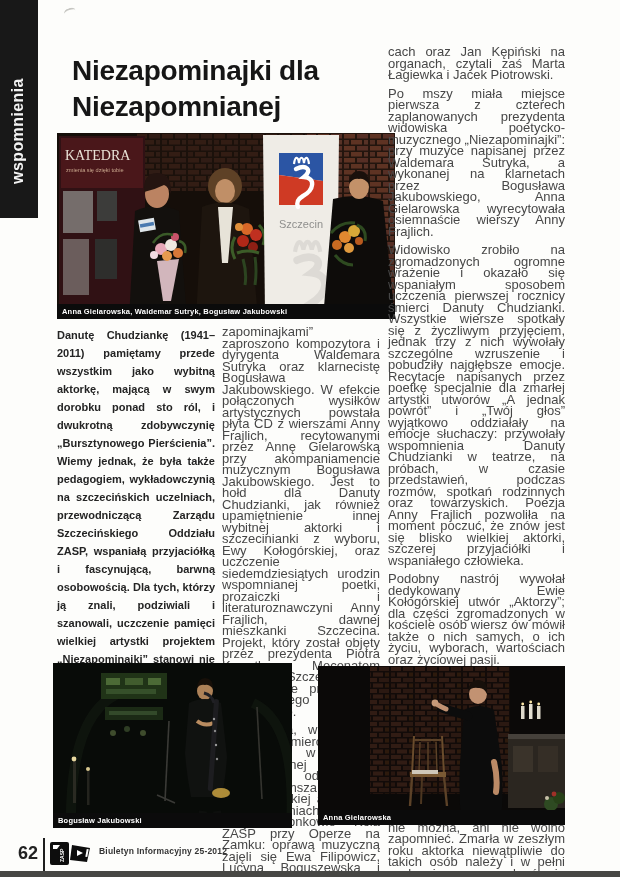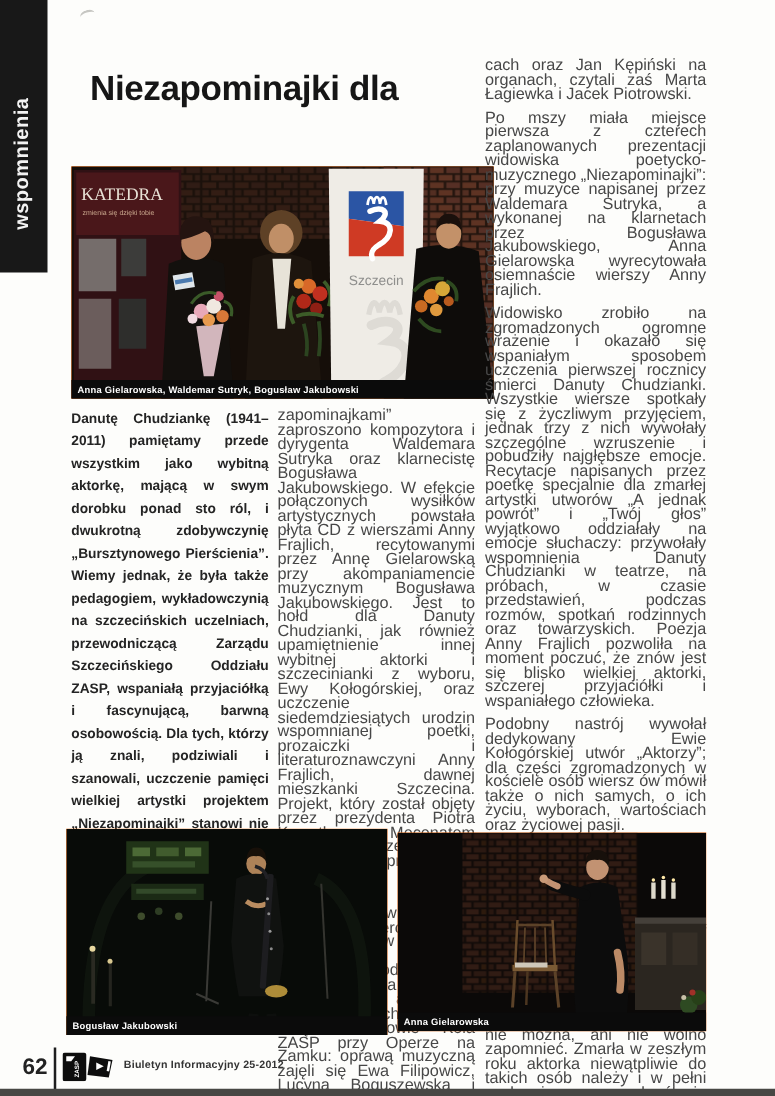--- a/index.html
+++ b/index.html
@@ -28,21 +28,21 @@
 
   
   .photo { position:absolute; overflow:hidden; background:#f97316; }
   .photo svg { display:block; }
   .photo-caption {
     position:absolute; left:0; right:0; bottom:0; height:15px;
     background:#0b0b0b; color:#ffffff; font-size:7.5px; font-weight:bold;
     line-height:15px; padding-left:5px; letter-spacing:.2px; box-sizing:border-box;
   }
   .main-photo { left:57px; top:133px; width:338px; height:186px; }
-  .photo-bl   { left:53px; top:663px; width:257px; height:165px; }
+  .photo-bl   { left:53px; top:663px; width:239px; height:165px; }
   .photo-br   { left:318px; top:666px; width:247px; height:159px; }
 
   
   .col { position:absolute; }
   .col1 { left:57px;  top:326px; width:158px; }
   .col2 { left:222px; top:326px; width:158px; }
   .col3 { left:388px; top:46px;  width:177px; }
 
   p.lead {
     margin:0 0 10px 0; font-size:11px; line-height:18px; font-weight:bold;
@@ -66,21 +66,21 @@
 <body>
 
 <div class="page">
 
   <div class="sidebar">
     <span class="sidebar-text">wspomnienia</span>
   </div>
 
   <div class="stray-mark"></div>
 
-  <h1 class="title"><span>Niezapominajki dla</span><br></h1>
+  <h1 class="title"><span>Niezapominajki dla</span><br><span>Niezapomnianej</span></h1>
 
   <div class="photo main-photo">
     <svg viewBox="0 0 338 186" width="338" height="186">
       <defs>
         <pattern id="bricks1" width="26" height="12" patternUnits="userSpaceOnUse">
           <rect width="26" height="12" fill="#26160f"></rect>
           <rect x="1" y="1" width="11" height="4.5" fill="#6b3a28"></rect>
           <rect x="14" y="1" width="11" height="4.5" fill="#61352a"></rect>
           <rect x="1" y="7" width="5" height="4.5" fill="#5e3426"></rect>
           <rect x="8" y="7" width="11" height="4.5" fill="#6b3a28"></rect>
@@ -175,21 +175,21 @@
     <p class="body">Pomysłodawczynią przedsięwzięcia była Anna Gielarowska, aktorka, pedagog i teolog, w realizacji zaś poparł ją Szczeciński Oddział ZASP. Do pracy nad „Nie-</p>
   </div>
 
   <div class="col col2">
     <p class="body">zapominajkami” zaproszono kompozytora i dyrygenta Waldemara Sutryka oraz klarnecistę Bogusława Jakubowskiego. W efekcie połączonych wysiłków artystycznych powstała płyta CD z wierszami Anny Frajlich, recytowanymi przez Annę Gielarowską przy akompaniamencie muzycznym Bogusława Jakubowskiego. Jest to hołd dla Danuty Chudzianki, jak również upamiętnienie innej wybitnej aktorki i szczecinianki z wyboru, Ewy Kołogórskiej, oraz uczczenie siedemdziesiątych urodzin wspomnianej poetki, prozaiczki i literaturoznawczyni Anny Frajlich, dawnej mieszkanki Szczecina. Projekt, który został objęty przez prezydenta Piotra Krzystka Mecenatem Miasta Szczecin, to jednocześnie promowanie szczecińskiego dorobku kulturalnego.</p>
     <p class="body">26 sierpnia, w pierwszą rocznicę śmierci Danuty Chudzianki, w Bazylice Metropolitalnej w Szczecinie odbyła się uroczysta msza święta w intencji wielkiej artystki. W przygotowaniach udział wzięli członkowie Koła ZASP przy Operze na Zamku: oprawą muzyczną zajęli się Ewa Filipowicz, Lucyna Boguszewska i Mirosław Kosiński, akompaniowali Misza Tsebriy na skrzyp-</p>
   </div>
 
   <div class="col col3">
     <p class="body">cach oraz Jan Kępiński na organach, czytali zaś Marta Łagiewka i Jacek Piotrowski.</p>
-    <p class="body">Po mszy miała miejsce pierwsza z czterech zaplanowanych prezentacji widowiska poetycko-muzycznego „Niezapominajki”: przy muzyce napisanej przez Waldemara Sutryka, a wykonanej na klarnetach przez Bogusława Jakubowskiego, Anna Gielarowska wyrecytowała osiemnaście wierszy Anny Frajlich.</p>
+    <p class="body">Po mszy miała miejsce pierwsza z czterech zaplanowanych prezydenta widowiska poetycko-muzycznego „Niezapominajki”: przy muzyce napisanej przez Waldemara Sutryka, a wykonanej na klarnetach przez Bogusława Jakubowskiego, Anna Gielarowska wyrecytowała osiemnaście wierszy Anny Frajlich.</p>
     <p class="body">Widowisko zrobiło na zgromadzonych ogromne wrażenie i okazało się wspaniałym sposobem uczczenia pierwszej rocznicy śmierci Danuty Chudzianki. Wszystkie wiersze spotkały się z życzliwym przyjęciem, jednak trzy z nich wywołały szczególne wzruszenie i pobudziły najgłębsze emocje. Recytacje napisanych przez poetkę specjalnie dla zmarłej artystki utworów „A jednak powrót” i „Twój głos” wyjątkowo oddziałały na emocje słuchaczy: przywołały wspomnienia Danuty Chudzianki w teatrze, na próbach, w czasie przedstawień, podczas rozmów, spotkań rodzinnych oraz towarzyskich. Poezja Anny Frajlich pozwoliła na moment poczuć, że znów jest się blisko wielkiej aktorki, szczerej przyjaciółki i wspaniałego człowieka.</p>
     <p class="body">Podobny nastrój wywołał dedykowany Ewie Kołogórskiej utwór „Aktorzy”; dla części zgromadzonych w kościele osób wiersz ów mówił także o nich samych, o ich życiu, wyborach, wartościach oraz życiowej pasji.</p>
     <p class="body">Poszczególne wersy, słowa i dźwięki pozostały w pamięci słuchaczy długo po zakończeniu widowiska. Niewątpliwie też te fragmenty poetycko-muzyczne powrócą jeszcze nieraz, przypomną się w różnych momentach i przywołają postać Danuty Chudzianki. Świadczyć to będzie o powodzeniu projektu „Niezapominajki”, jak również o tym, że pewnych ludzi ani nie można, ani nie wolno zapomnieć. Zmarła w zeszłym roku aktorka niewątpliwie do takich osób należy i w pełni zasługuje na określenie „Niezapominajka”.</p>
     <p class="byline">Barbara Popiel</p>
   </div>
 
   <div class="photo photo-bl">
     <svg viewBox="0 0 257 165" width="257" height="165">
       <rect width="257" height="165" fill="#080b08"></rect>
       <path d="M18 165 Q16 45 72 28" stroke="#18221668" stroke-width="10" fill="none"></path>

